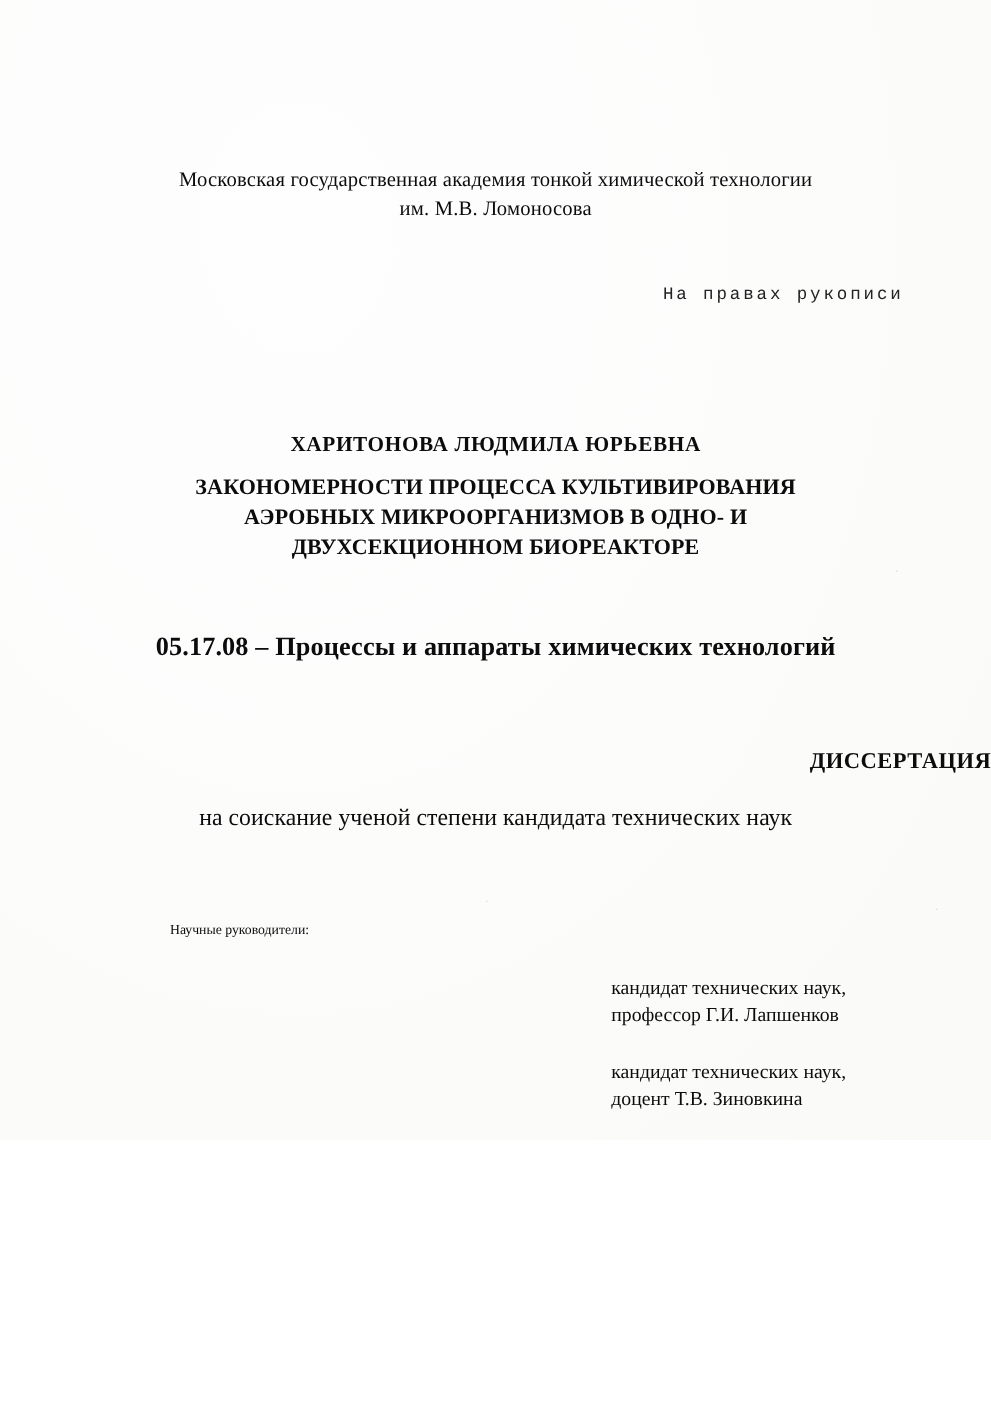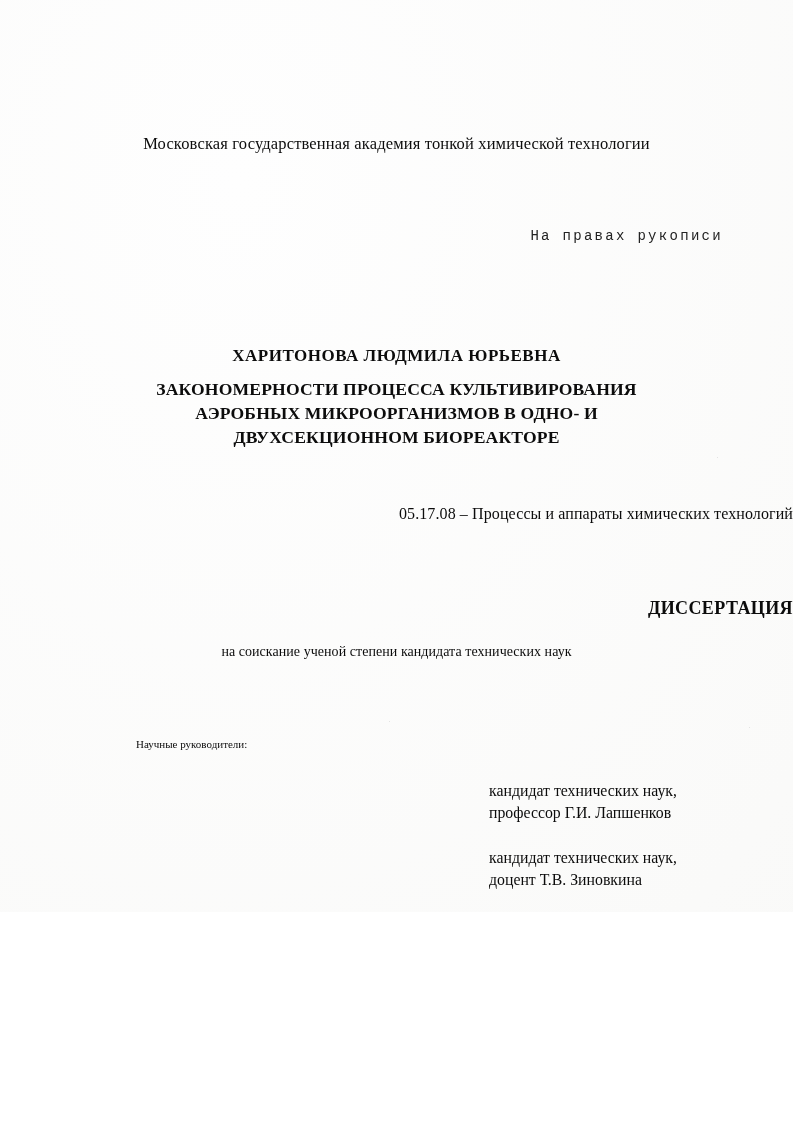--- a/index.html
+++ b/index.html
@@ -88,23 +88,24 @@
     letter-spacing: 0.15px;
   }
   .title span { display: block; }
 
   
   .specialty {
     position: absolute;
     left: 0;
     right: 0;
     top: 505px;
-    text-align: right;
-    font-size: 16px;
+    text-align: center;
+    font-size: 21px;
     letter-spacing: 0.1px;
+    font-weight: bold;
   }
 
   
   .doc-kind {
     position: absolute;
     left: 0;
     right: 0;
     top: 598px;
     text-align: right;
     font-weight: bold;
@@ -112,21 +113,21 @@
     letter-spacing: 0.4px;
   }
 
   
   .degree-line {
     position: absolute;
     left: 0;
     right: 0;
     top: 644px;
     text-align: center;
-    font-size: 14px;
+    font-size: 19px;
     letter-spacing: 0.05px;
   }
 
   
   .advisors-label {
     position: absolute;
     left: 136px;
     top: 738px;
     font-size: 11px;
   }
@@ -171,20 +172,21 @@
 </style>
 </head>
 <body>
 
 <div class="page">
 
   <div class="content">
 
     <div class="institution">
       <span class="ln1">Московская государственная академия тонкой химической технологии</span>
+      <span class="ln2">им. М.В. Ломоносова</span>
     </div>
 
     <div class="manuscript-note">На правах рукописи</div>
 
     <div class="author">ХАРИТОНОВА ЛЮДМИЛА ЮРЬЕВНА</div>
 
     <div class="title">
       <span>ЗАКОНОМЕРНОСТИ ПРОЦЕССА КУЛЬТИВИРОВАНИЯ</span>
       <span>АЭРОБНЫХ МИКРООРГАНИЗМОВ В ОДНО- И</span>
       <span>ДВУХСЕКЦИОННОМ БИОРЕАКТОРЕ</span>

